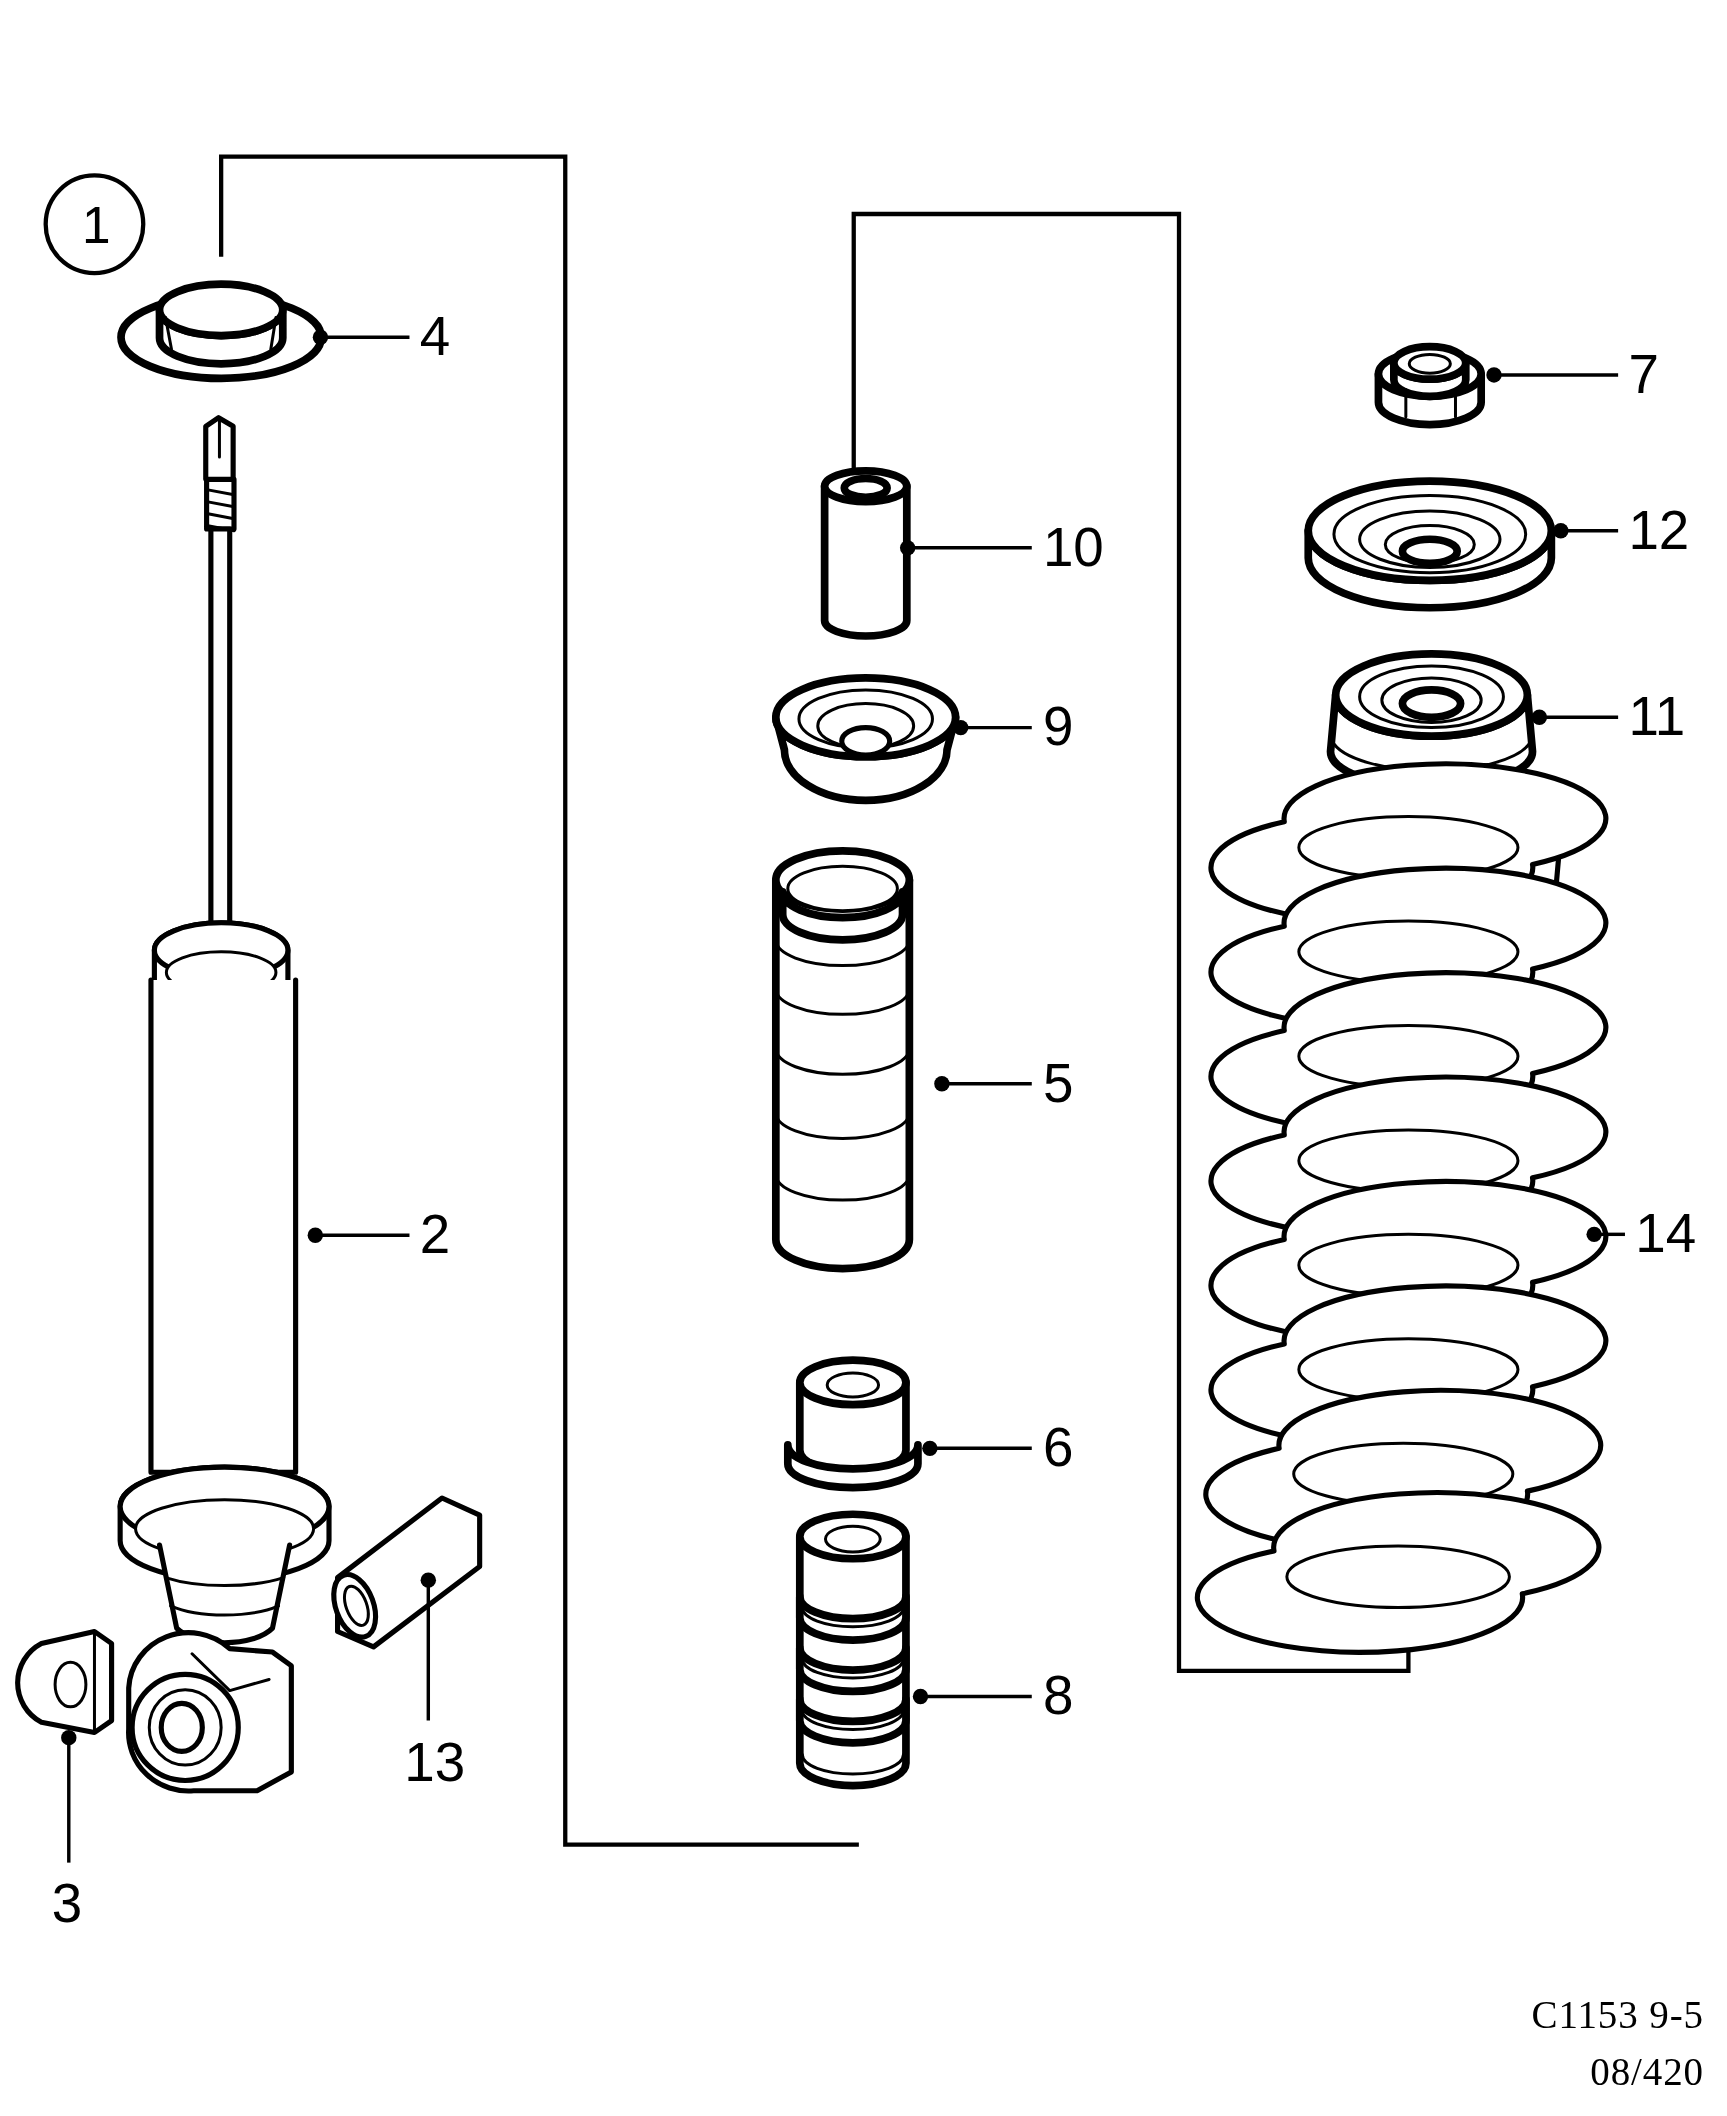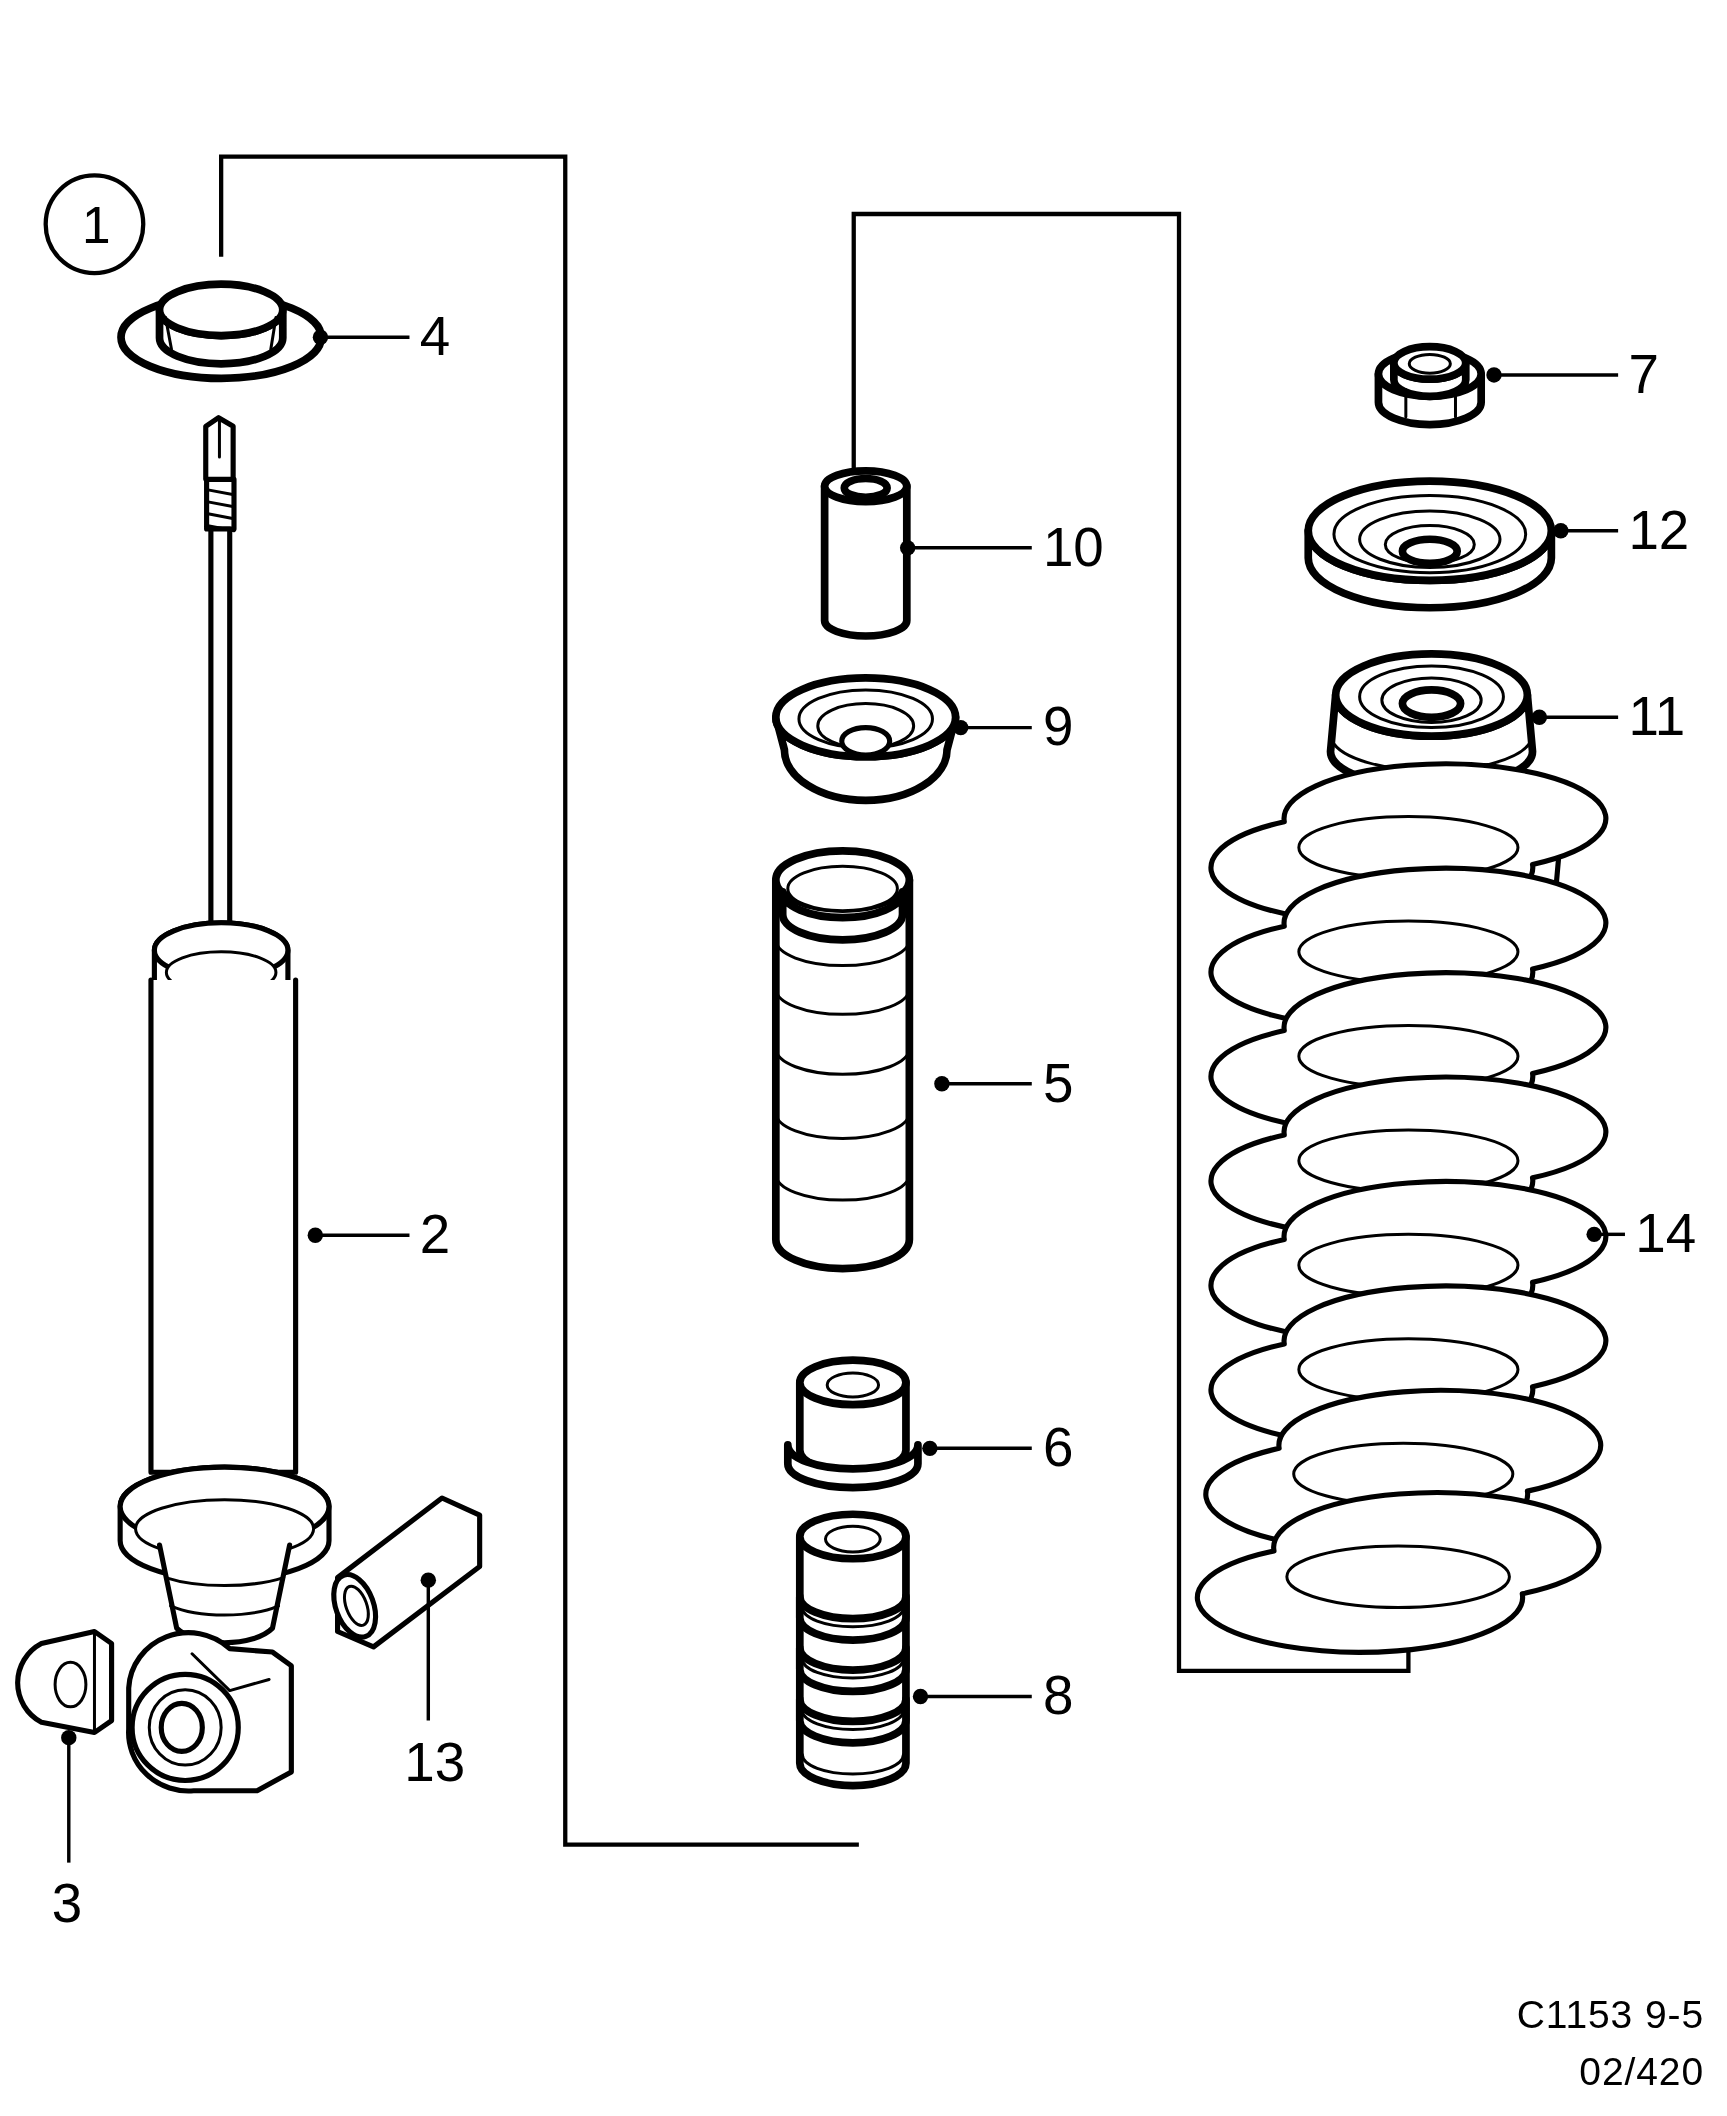--- a/index.html
+++ b/index.html
@@ -84,21 +84,21 @@
   .callout-num {
     font-family: "Liberation Sans", sans-serif;
     font-size: 60px;
     fill: #000000;
     text-anchor: middle;
     dominant-baseline: middle;
   }
   .footer-text {
     position: absolute;
     right: 24px;
-    font-family: Liberation Sans, sans-serif;
+    font-family: Liberation Serif, serif;
     font-size: 39px;
     color: #000000;
     letter-spacing: 0.9px;
     white-space: nowrap;
     text-align: right;
   }
   #footer-line1 { bottom: 79px; }
   #footer-line2 { bottom: 22px; }
 </style>
 </head>
@@ -378,16 +378,16 @@
 
     <g>
       <circle class="leader-dot" cx="1862" cy="1442" r="9"></circle>
       <path class="leader" d="M 1862 1442 L 1898 1442"></path>
       <text class="num-label" x="1910" y="1446">14</text>
     </g>
 
   </svg>
 
   <div class="footer-text" id="footer-line1">C1153 9-5</div>
-  <div class="footer-text" id="footer-line2">02/420</div>
+  <div class="footer-text" id="footer-line2">08/420</div>
 
 </div>
 
 
 </body></html>

